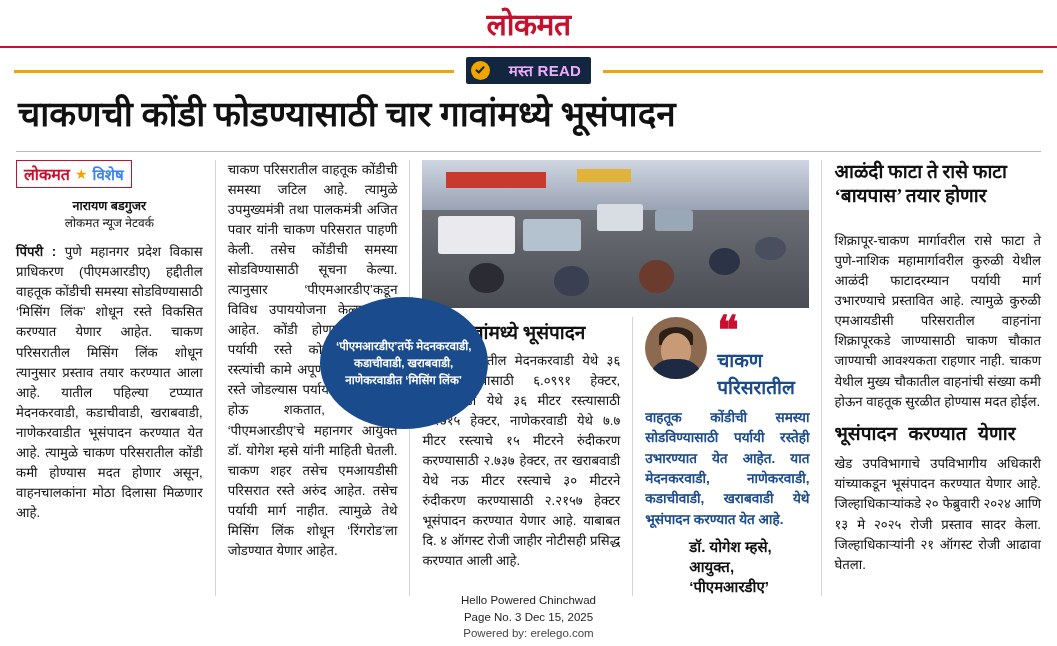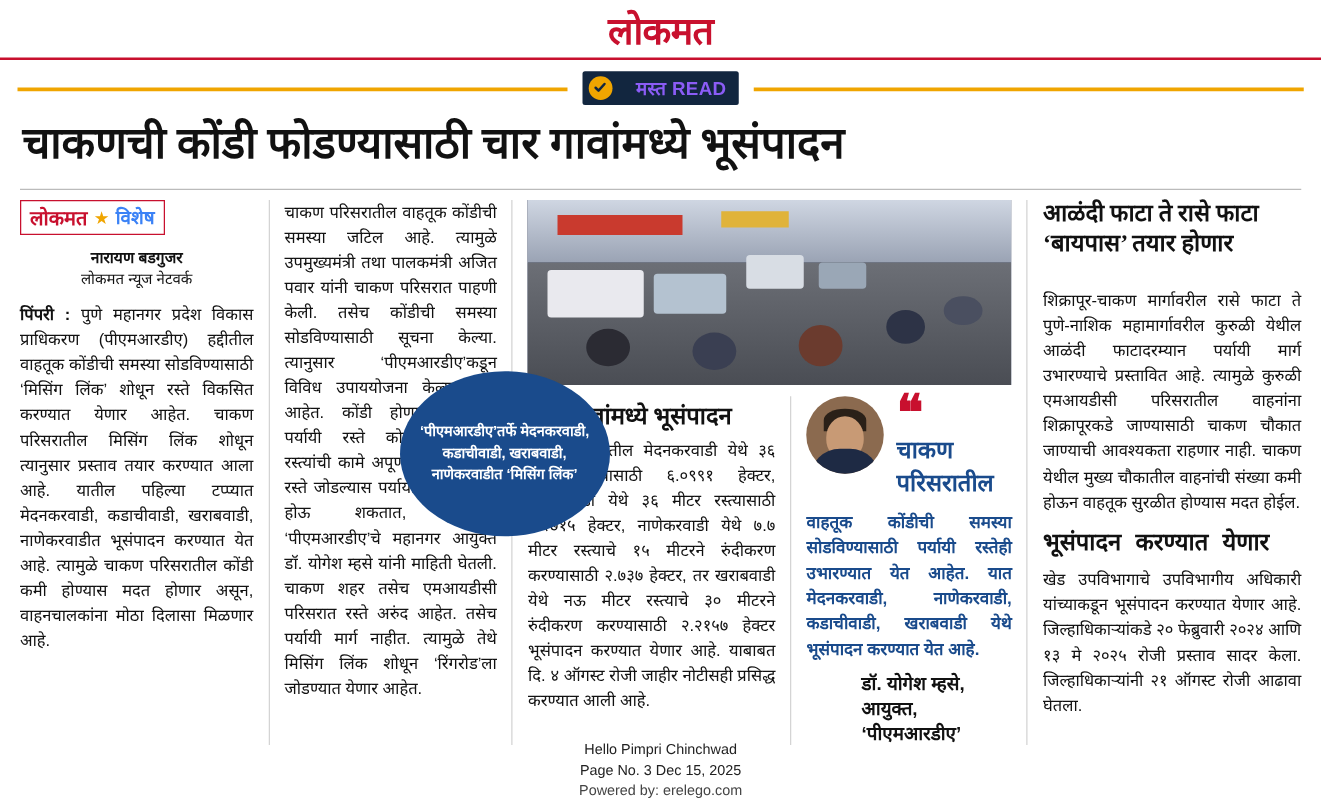--- a/index.html
+++ b/index.html
@@ -60,21 +60,21 @@
     background: #ffffff;
     padding: 0 12px;
     display: flex;
     align-items: center;
     gap: 7px;
   }
   .mustread-badge {
     display: flex;
     align-items: center;
     background: #12263f;
-    color: #8b5cf6;
+    color: #f0abfc;
     height: 27px;
     padding: 0 10px 0 5px;
     gap: 19px;
     border-radius: 2px;
   }
   .check-circle {
     width: 19px;
     height: 19px;
     border-radius: 50%;
     background: #f0a500;
@@ -422,17 +422,17 @@
 
     <div class="col col-4">
       <div class="col4-head">आळंदी फाटा ते रासे फाटा ‘बायपास’ तयार होणार</div>
       <div class="body-text">शिक्रापूर-चाकण मार्गावरील रासे फाटा ते पुणे-नाशिक महामार्गावरील कुरुळी येथील आळंदी फाटादरम्यान पर्यायी मार्ग उभारण्याचे प्रस्तावित आहे. त्यामुळे कुरुळी एमआयडीसी परिसरातील वाहनांना शिक्रापूरकडे जाण्यासाठी चाकण चौकात जाण्याची आवश्यकता राहणार नाही. चाकण येथील मुख्य चौकातील वाहनांची संख्या कमी होऊन वाहतूक सुरळीत होण्यास मदत होईल.</div>
       <div class="col4-head2">भूसंपादन करण्यात येणार</div>
       <div class="body-text">खेड उपविभागाचे उपविभागीय अधिकारी यांच्याकडून भूसंपादन करण्यात येणार आहे. जिल्हाधिकाऱ्यांकडे २० फेब्रुवारी २०२४ आणि १३ मे २०२५ रोजी प्रस्ताव सादर केला. जिल्हाधिकाऱ्यांनी २१ ऑगस्ट रोजी आढावा घेतला.</div>
     </div>
   </div>
 
   <div class="footer">
-    <div>Hello Pimpri Chinchwad</div>
+    <div>Hello Powered Chinchwad</div>
     <div>Page No. 3   Dec 15, 2025</div>
     <div class="powered">Powered by: erelego.com</div>
   </div>
 </div>
 
 </body></html>

